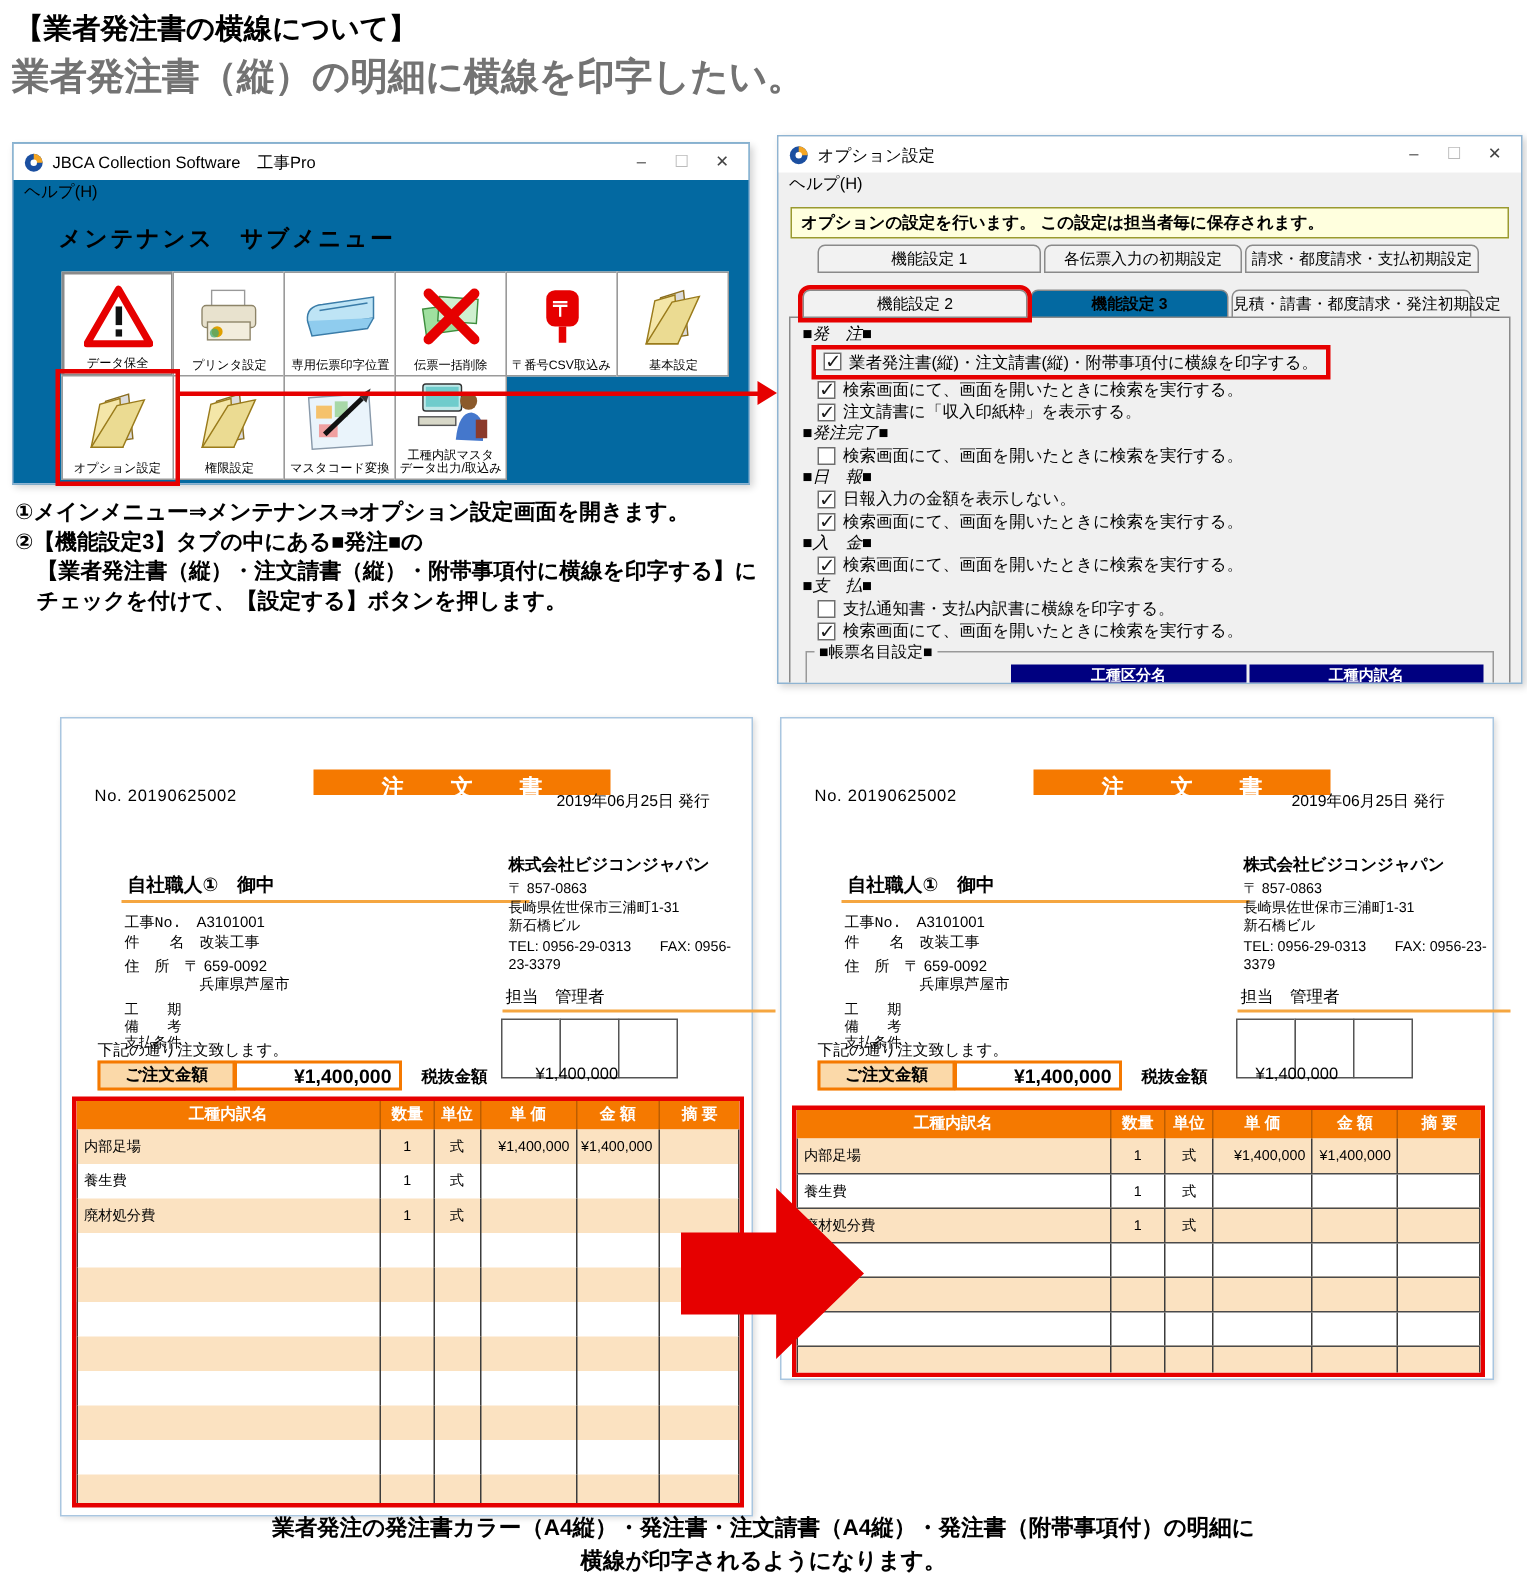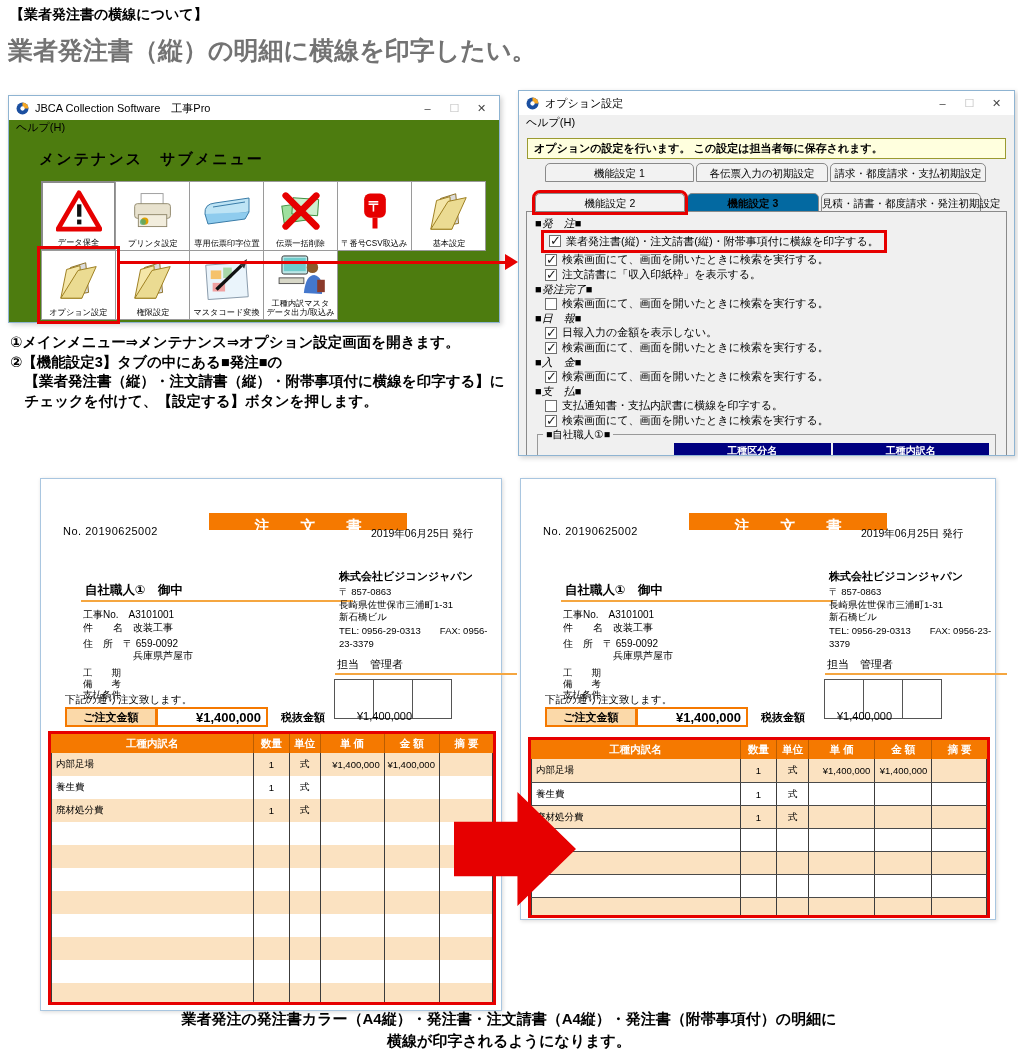--- a/index.html
+++ b/index.html
@@ -5,25 +5,25 @@
   * { box-sizing: border-box; }
   html,body { margin:0; padding:0; }
   body {
     position:relative; width:1018px; height:1063px; background:#fff;
     font-family:"Liberation Sans","DejaVu Sans",sans-serif; color:#000;
     overflow:hidden;
   }
   .abs { position:absolute; }
 
   
-  .note { left:10px; top:6px; font-size:14px; font-weight:bold; }
+  .note { left:10px; top:6px; font-size:19px; font-weight:bold; }
   .page-title { left:8px; top:34px; font-size:25px; font-weight:bold; color:#737373; }
 
   
-  .win { position:absolute; background:#4d7c0f; border:1px solid #8FB4D2; box-shadow:2px 2px 5px rgba(0,0,0,.18); }
+  .win { position:absolute; background:#0369a1; border:1px solid #8FB4D2; box-shadow:2px 2px 5px rgba(0,0,0,.18); }
   .titlebar { height:24px; display:flex; align-items:center; gap:6px; padding:0 4px 0 7px; font-size:11px; background:#fff; }
   .controls { margin-left:auto; display:flex; align-items:center; }
   .ctrl { width:27px; height:20px; text-align:center; font-size:11px; line-height:20px; color:#444; }
   .menubar { font-size:11px; padding:0 7px 4px; }
 
   
   .win-main { left:8px; top:95px; width:492px; height:228px; }
   .mm-heading { margin:11px 0 0 30px; font-size:15px; font-weight:bold; letter-spacing:2px; }
   .mm-grid { margin:12px 0 0 32px; }
   .mm-row { display:flex; }
@@ -77,21 +77,21 @@
   .doc { position:absolute; background:#fff; border:1px solid #A9C6E0; box-shadow:1px 1px 4px rgba(0,0,0,.15); }
   .doc-l { left:40px; top:478px; width:462px; height:533px; }
   .doc-r { left:520px; top:478px; width:476px; height:442px; }
   .d-no { left:22px; top:46px; font-size:11px; letter-spacing:.5px; }
   .d-banner { left:168px; top:34px; width:198px; height:17px; background:#F57900; color:#fff;
               font-size:15px; font-weight:bold; text-align:center; line-height:25px; letter-spacing:8px; padding-left:8px; }
   .d-issued { left:330px; top:48px; font-size:10.5px; }
   .d-addr { left:44px; top:103px; font-size:12.5px; font-weight:bold; }
   .d-addr-line { left:40px; top:121px; width:272px; height:2px; background:#F5A640; }
   .d-field { font-size:10px; }
-  .d-lab { display:inline-block; }
+  .d-lab { display:inline-block;font-family:Liberation Mono, monospace; }
   .d-small { font-size:9.5px; }
   .d-company-name { left:298px; top:90px; font-size:11px; font-weight:bold; }
   .d-co { left:298px; font-size:9.5px; }
   .d-tanto { left:296px; top:178px; font-size:11px; }
   .d-tanto-line { left:294px; top:194px; width:182px; height:2px; background:#F5A640; }
   .stamps { left:294px; top:200px; display:flex; }
   .stamp { width:40px; height:40px; border:1px solid #555; margin-left:-1px; background:#fff; }
   .d-note { left:24px; top:214px; font-size:10.5px; }
   .d-amt-label { left:24px; top:228px; width:92px; height:20px; background:#FBD9A9; border:2px solid #F57900;
                  font-size:11px; font-weight:bold; text-align:center; line-height:17px; }
@@ -340,21 +340,21 @@
     <div class="opt-line">
         <span class="cb"></span>
         <span>支払通知書・支払内訳書に横線を印字する。</span>
       </div>
     <div class="opt-line">
         <span class="cb checked"></span>
         <span>検索画面にて、画面を開いたときに検索を実行する。</span>
       </div>
 
     <div class="rg">
-      <div class="rg-title">■自社職人①■</div>
+      <div class="rg-title">■帳票名目設定■</div>
       <div class="rg-row">
         <div class="rg-label empty"></div>
         <div class="rg-col">工種区分名</div>
         <div class="rg-col">工種内訳名</div>
       </div>
       <div class="rg-row">
         <div class="rg-label">御見積書</div>
         <div class="rg-cell"></div>
         <div class="rg-cell"></div>
       </div>

